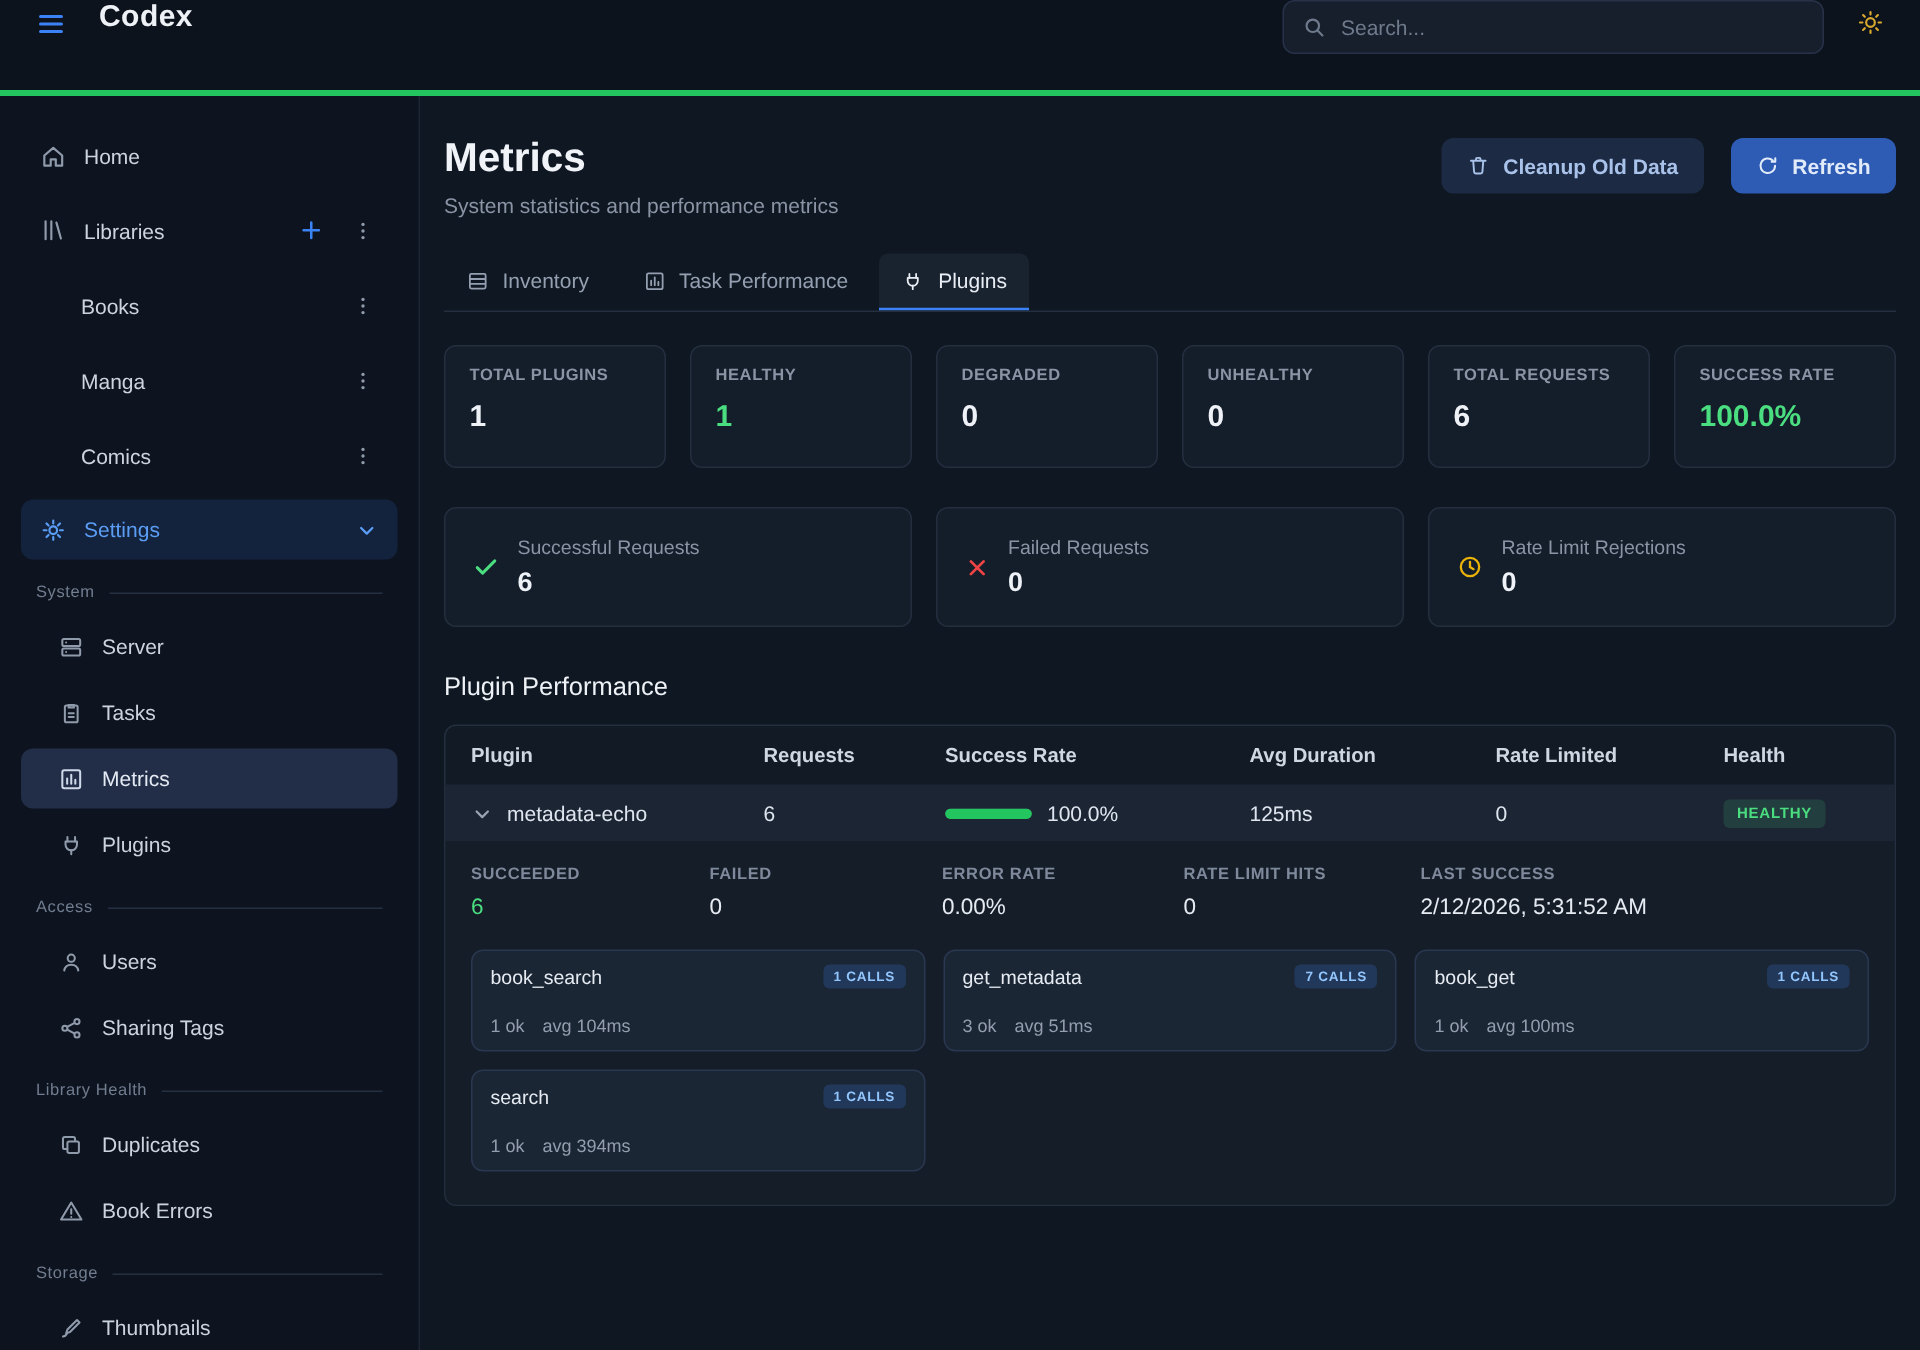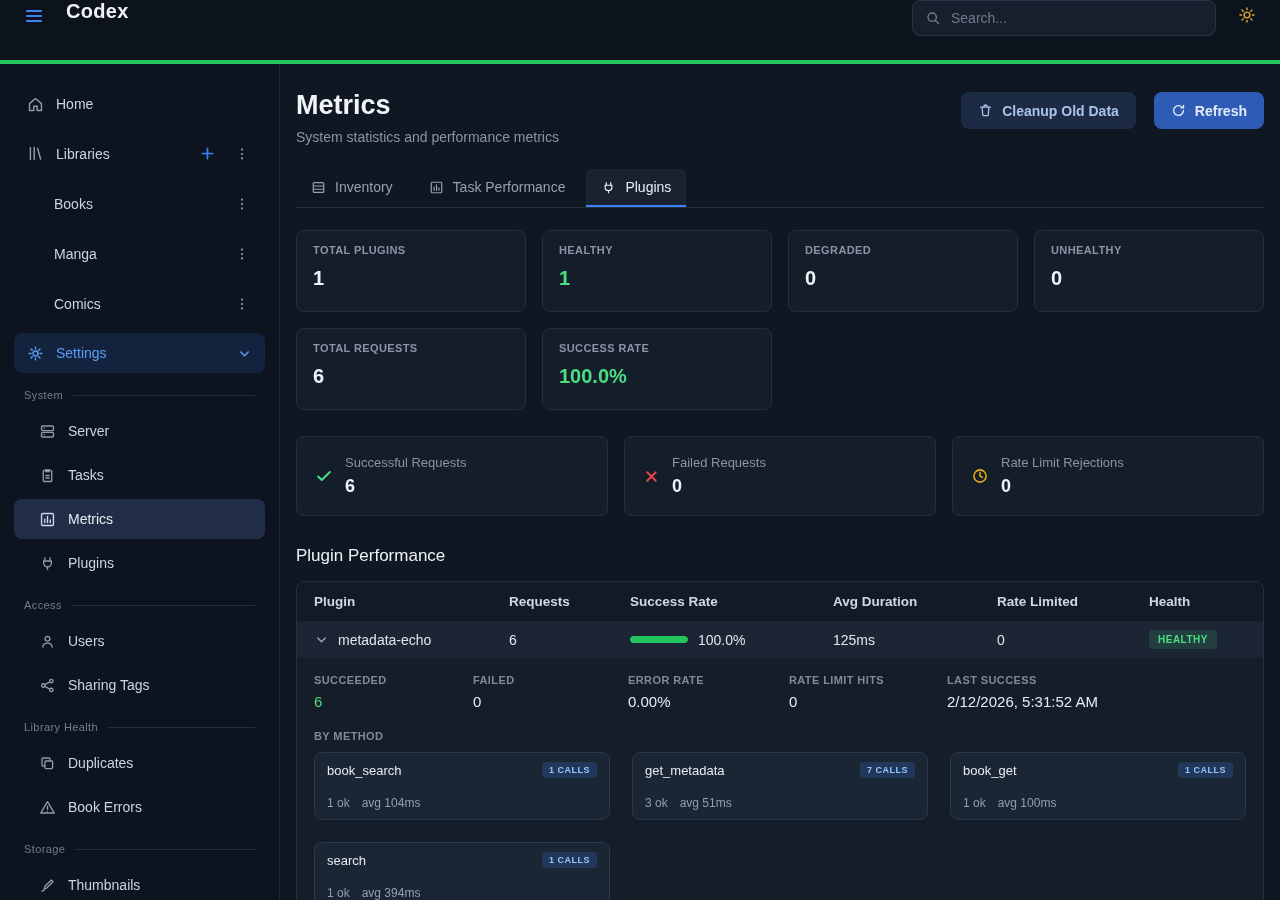--- a/index.html
+++ b/index.html
@@ -14,21 +14,21 @@
     color:var(--text);font-family:"Liberation Sans",sans-serif;font-size:14px;
   }
   svg{display:block}
   
   .topbar{height:64px;display:flex;align-items:flex-start;gap:16px;padding:0 18px;
     background:#0c131c;border-bottom:4px solid #22c55e}
   .icon-btn{background:none;border:none;cursor:pointer;padding:6px;display:flex;align-items:center}
   .menu-btn{color:var(--accent)}
   .app-title{font-size:20px;font-weight:700;margin:0;color:#eef2f7;letter-spacing:.3px}
   .spacer{flex:1}
-  .search{display:flex;align-items:center;gap:8px;width:304px;height:36px;
+  .search{display:flex;align-items:center;gap:8px;width:361px;height:36px;
     background:#161f2b;border:1px solid #27324a;border-radius:8px;padding:0 12px;color:#6e7a8c}
   .search input{flex:1;background:transparent;border:none;outline:none;color:var(--text);
     font-size:14px;font-family:"Liberation Sans",sans-serif}
   .search input::placeholder{color:#6e7a8c}
   .theme-btn{color:#d9a92e}
   
   .layout{display:flex;height:836px}
   .sidebar{width:280px;background:#0d141f;border-right:1px solid #1b2533;
     padding:20px 14px;overflow:hidden;flex-shrink:0}
   .main{flex:1;padding:26px 16px 0;overflow:hidden}
@@ -58,21 +58,21 @@
     border-radius:8px;font-size:14px;font-weight:600;cursor:pointer;
     font-family:"Liberation Sans",sans-serif}
   .btn-secondary{background:#1c2a44;color:#a9c2ea}
   .btn-primary{background:#2e5cb5;color:#e2ebfa}
   
   .tabs{display:flex;gap:6px;border-bottom:1px solid #242f3f;margin-top:24px}
   .tab{display:flex;align-items:center;gap:9px;padding:10px 15px;font-size:14px;
     color:#94a0b1;cursor:pointer;border-radius:6px 6px 0 0;border-bottom:2px solid transparent}
   .tab.active{color:#e9edf4;background:#19222f;border-bottom-color:var(--accent)}
   
-  .stat-grid{display:grid;grid-template-columns:repeat(4,1fr);gap:16px;margin-top:22px}
+  .stat-grid{display:grid;grid-template-columns:repeat(6,1fr);gap:16px;margin-top:22px}
   .stat-card{background:var(--panel);border:1px solid var(--border);border-radius:8px;
     padding:13px 16px;height:82px}
   .stat-label{font-size:11px;font-weight:700;color:var(--muted);letter-spacing:.4px}
   .stat-value{font-size:20px;font-weight:700;margin-top:11px;color:#eef2f7}
   .green{color:var(--success) !important}
   
   .req-grid{display:grid;grid-template-columns:repeat(3,1fr);gap:16px;margin-top:26px}
   .req-card{background:var(--panel);border:1px solid var(--border);border-radius:8px;
     padding:14px 18px;height:80px;display:flex;align-items:center;gap:12px}
   .ricon{display:flex}
@@ -96,21 +96,21 @@
   .chev{color:#9aa4b4;display:flex}
   .bar{width:58px;height:7px;border-radius:4px;background:#2b3646;display:inline-block;overflow:hidden}
   .bar .fill{display:block;height:100%;width:100%;background:#22c55e;border-radius:4px}
   .badge-health{display:inline-block;background:rgba(74,222,128,.14);color:var(--success);
     font-size:10px;font-weight:700;letter-spacing:.5px;padding:4px 9px;border-radius:4px}
   .tdetail{background:#151d29;padding:16px 17px 22px}
   .detail-grid{display:grid;grid-template-columns:159px 155px 161px 158px 1fr;margin-bottom:20px}
   .detail-label{font-size:11px;font-weight:700;color:#7e899b;letter-spacing:.4px}
   .detail-value{font-size:15px;margin-top:7px;color:#e6ebf2}
   .bymethod{font-size:11px;font-weight:700;color:#7e899b;letter-spacing:.4px;margin-bottom:10px}
-  .method-grid{display:grid;grid-template-columns:repeat(3,1fr);gap:22px}
+  .method-grid{display:grid;grid-template-columns:repeat(3,1fr);gap:12px}
   .method-card{background:#1b2635;border:1px solid #2a3750;border-radius:8px;padding:9px 12px;min-height:52px}
   .mrow{display:flex;justify-content:space-between;align-items:center}
   .mname{font-size:13px;color:#e6ebf2}
   .mcalls{background:rgba(59,130,246,.2);color:#93c5fd;font-size:9px;font-weight:700;
     letter-spacing:.5px;padding:3px 7px;border-radius:4px}
   .mstats{display:flex;gap:12px;font-size:12px;color:#939daf;margin-top:18px}
 </style>
 </head>
 <body>
 
@@ -495,21 +495,20 @@
         </div>
         <div>
           <div class="detail-label">RATE LIMIT HITS</div>
           <div class="detail-value">0</div>
         </div>
         <div>
           <div class="detail-label">LAST SUCCESS</div>
           <div class="detail-value">2/12/2026, 5:31:52 AM</div>
         </div>
       </div>
-      <div class="bymethod">BY METHOD</div>
       <div class="method-grid">
         <div class="method-card">
           <div class="mrow">
             <span class="mname">book_search</span>
             <span class="mcalls">1 CALLS</span>
           </div>
           <div class="mstats">
             <span>1 ok</span>
             <span>avg 104ms</span>
           </div>

